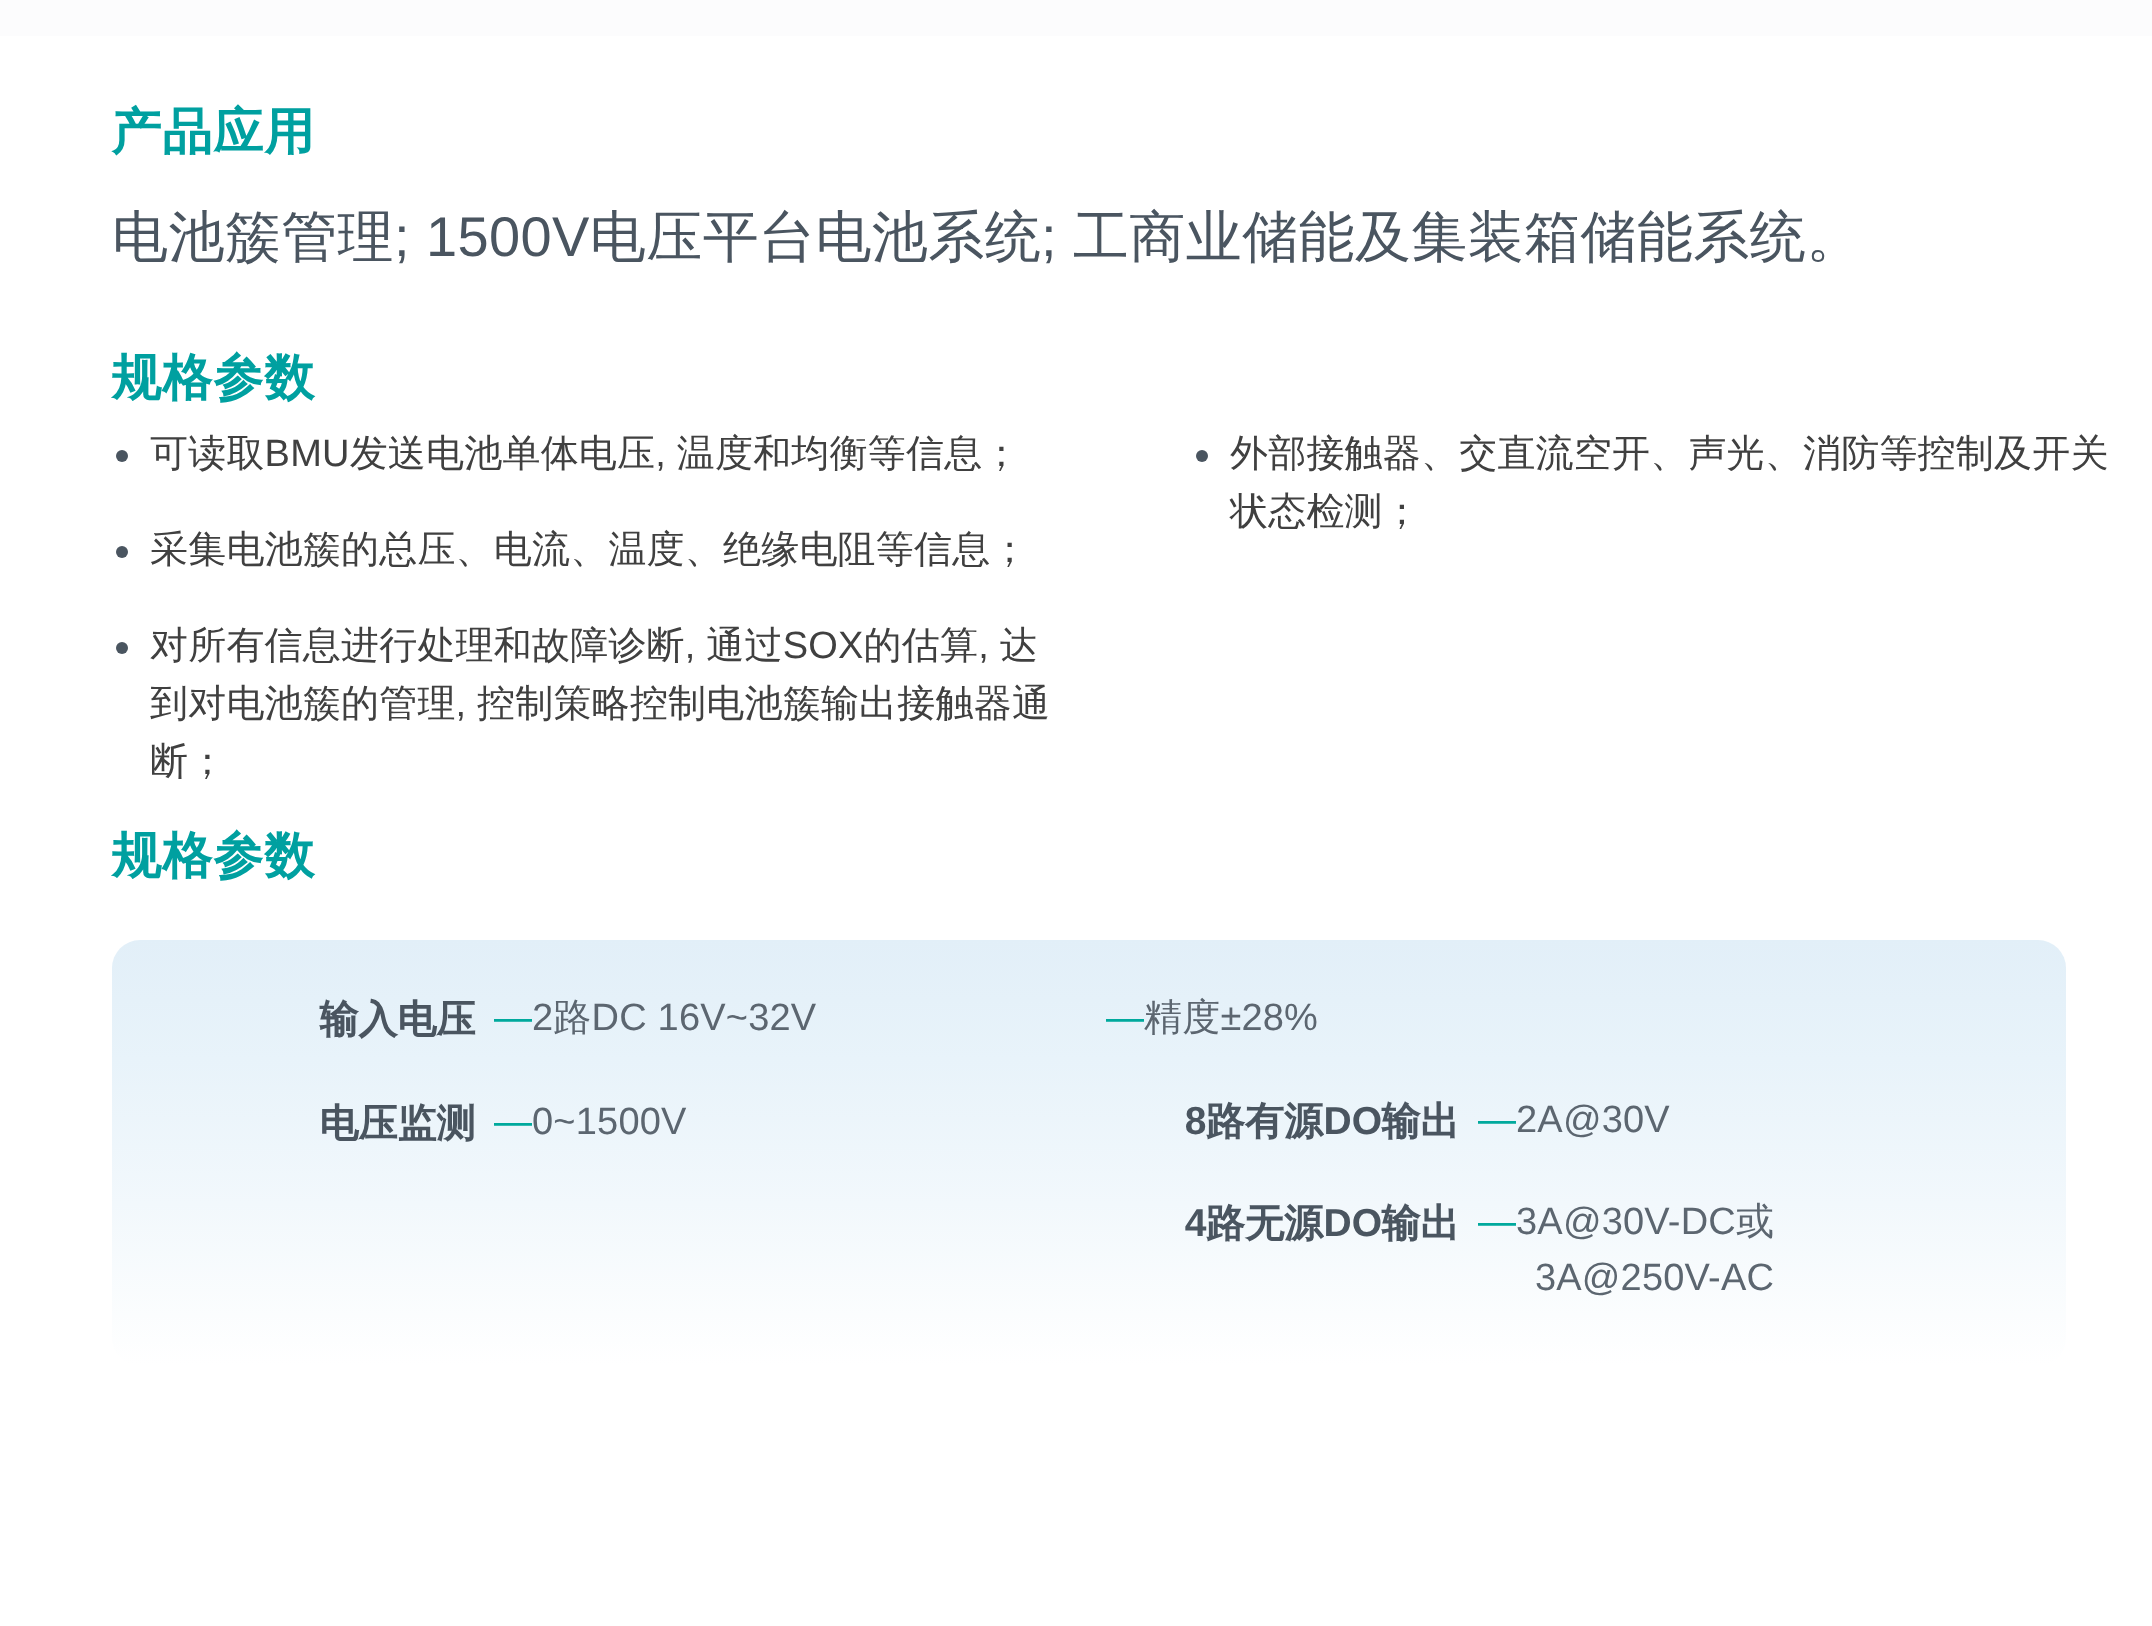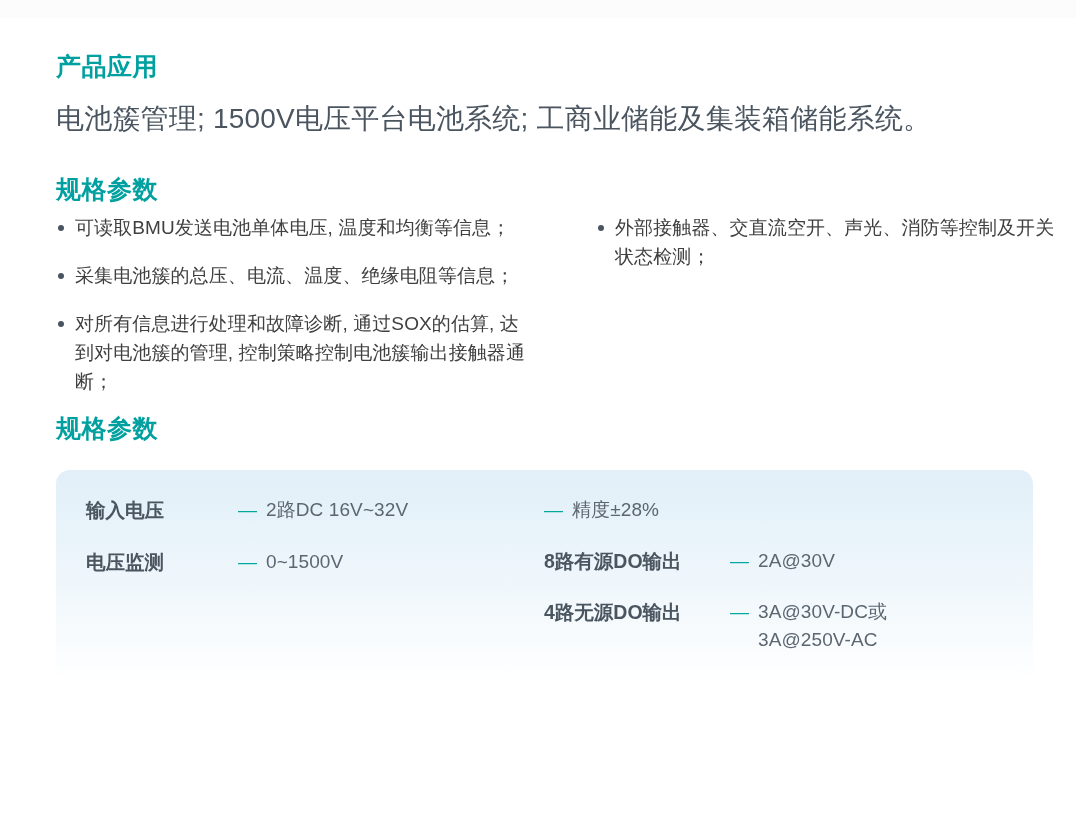--- a/index.html
+++ b/index.html
@@ -90,20 +90,21 @@
   }
   .spec-col { flex: 0 0 488px; box-sizing: border-box; }
   .spec-col.left { padding-left: 30px; }
   .spec-col.right { padding-left: 0px; }
 
   .spec-row {
     display: flex;
     align-items: flex-start;
     margin-bottom: 23px;
     min-height: 26px;
+    text-align: right;
   }
   .spec-key {
     color: #4a5560;
     font-size: 19.5px;
     font-weight: bold;
     line-height: 1.45;
     white-space: nowrap;
   }
   .spec-key.tracked { letter-spacing: 5.5px; }
   .spec-col.left .spec-key { width: 152px; flex: 0 0 152px; }

